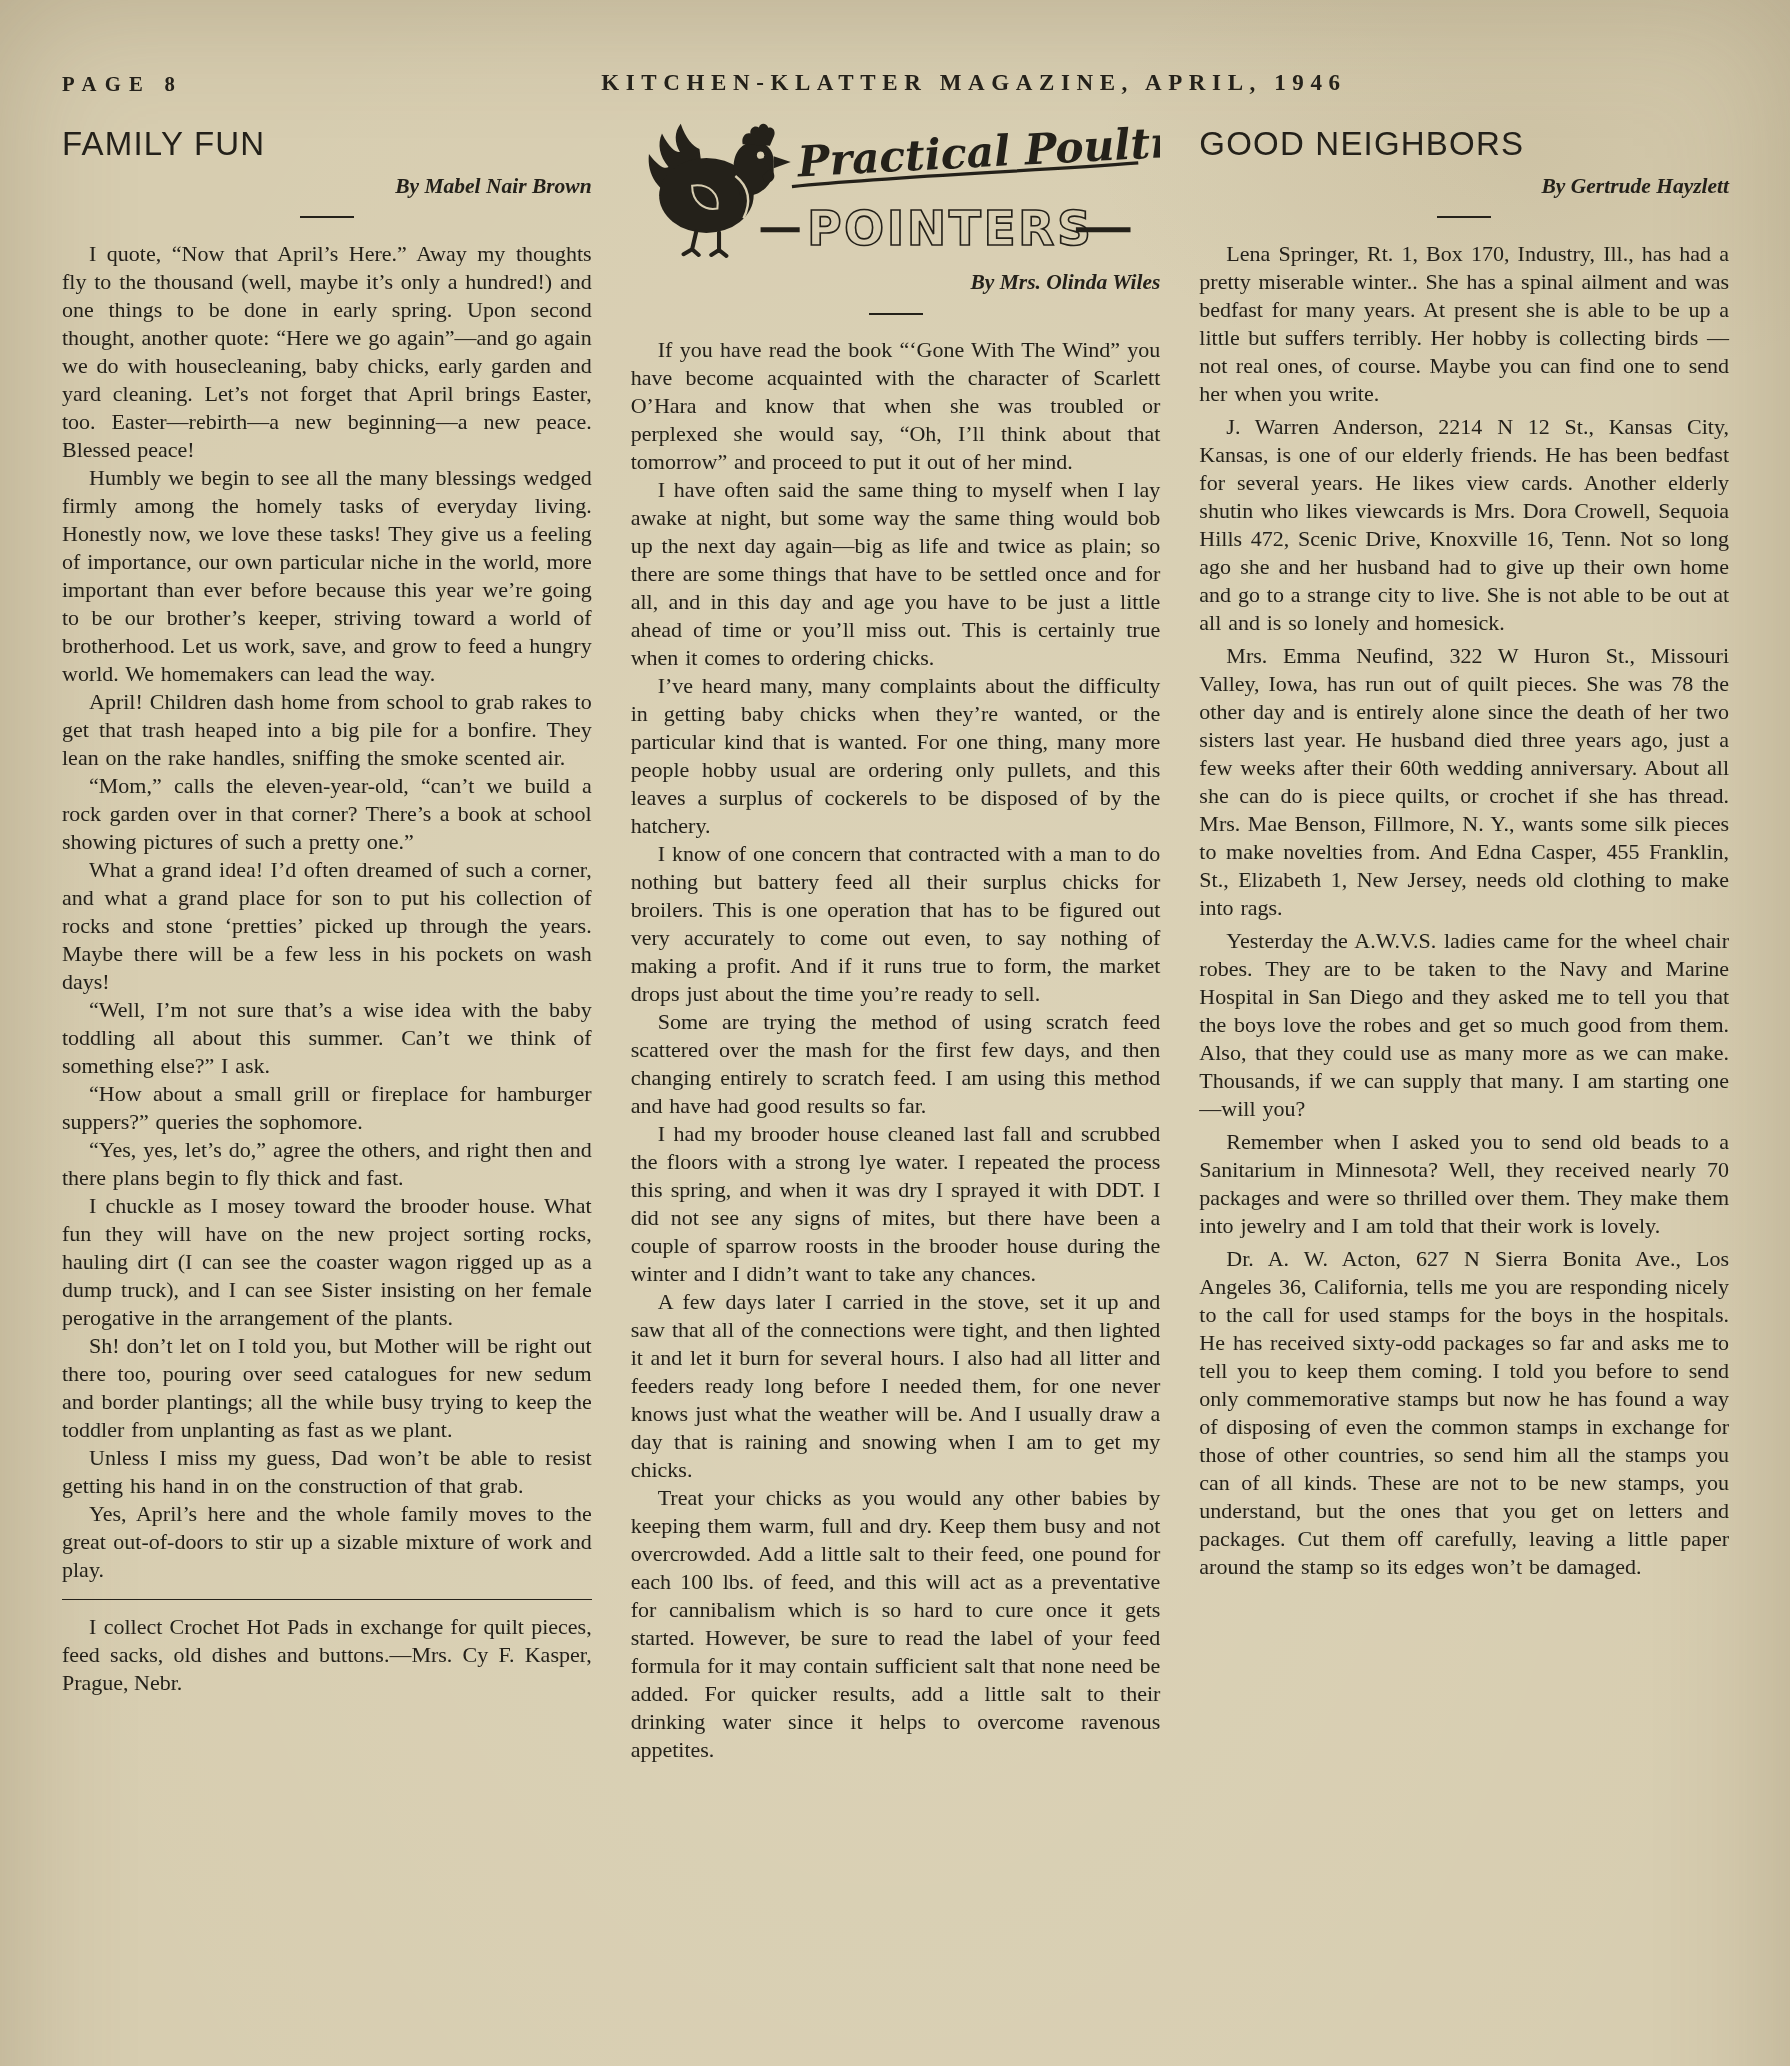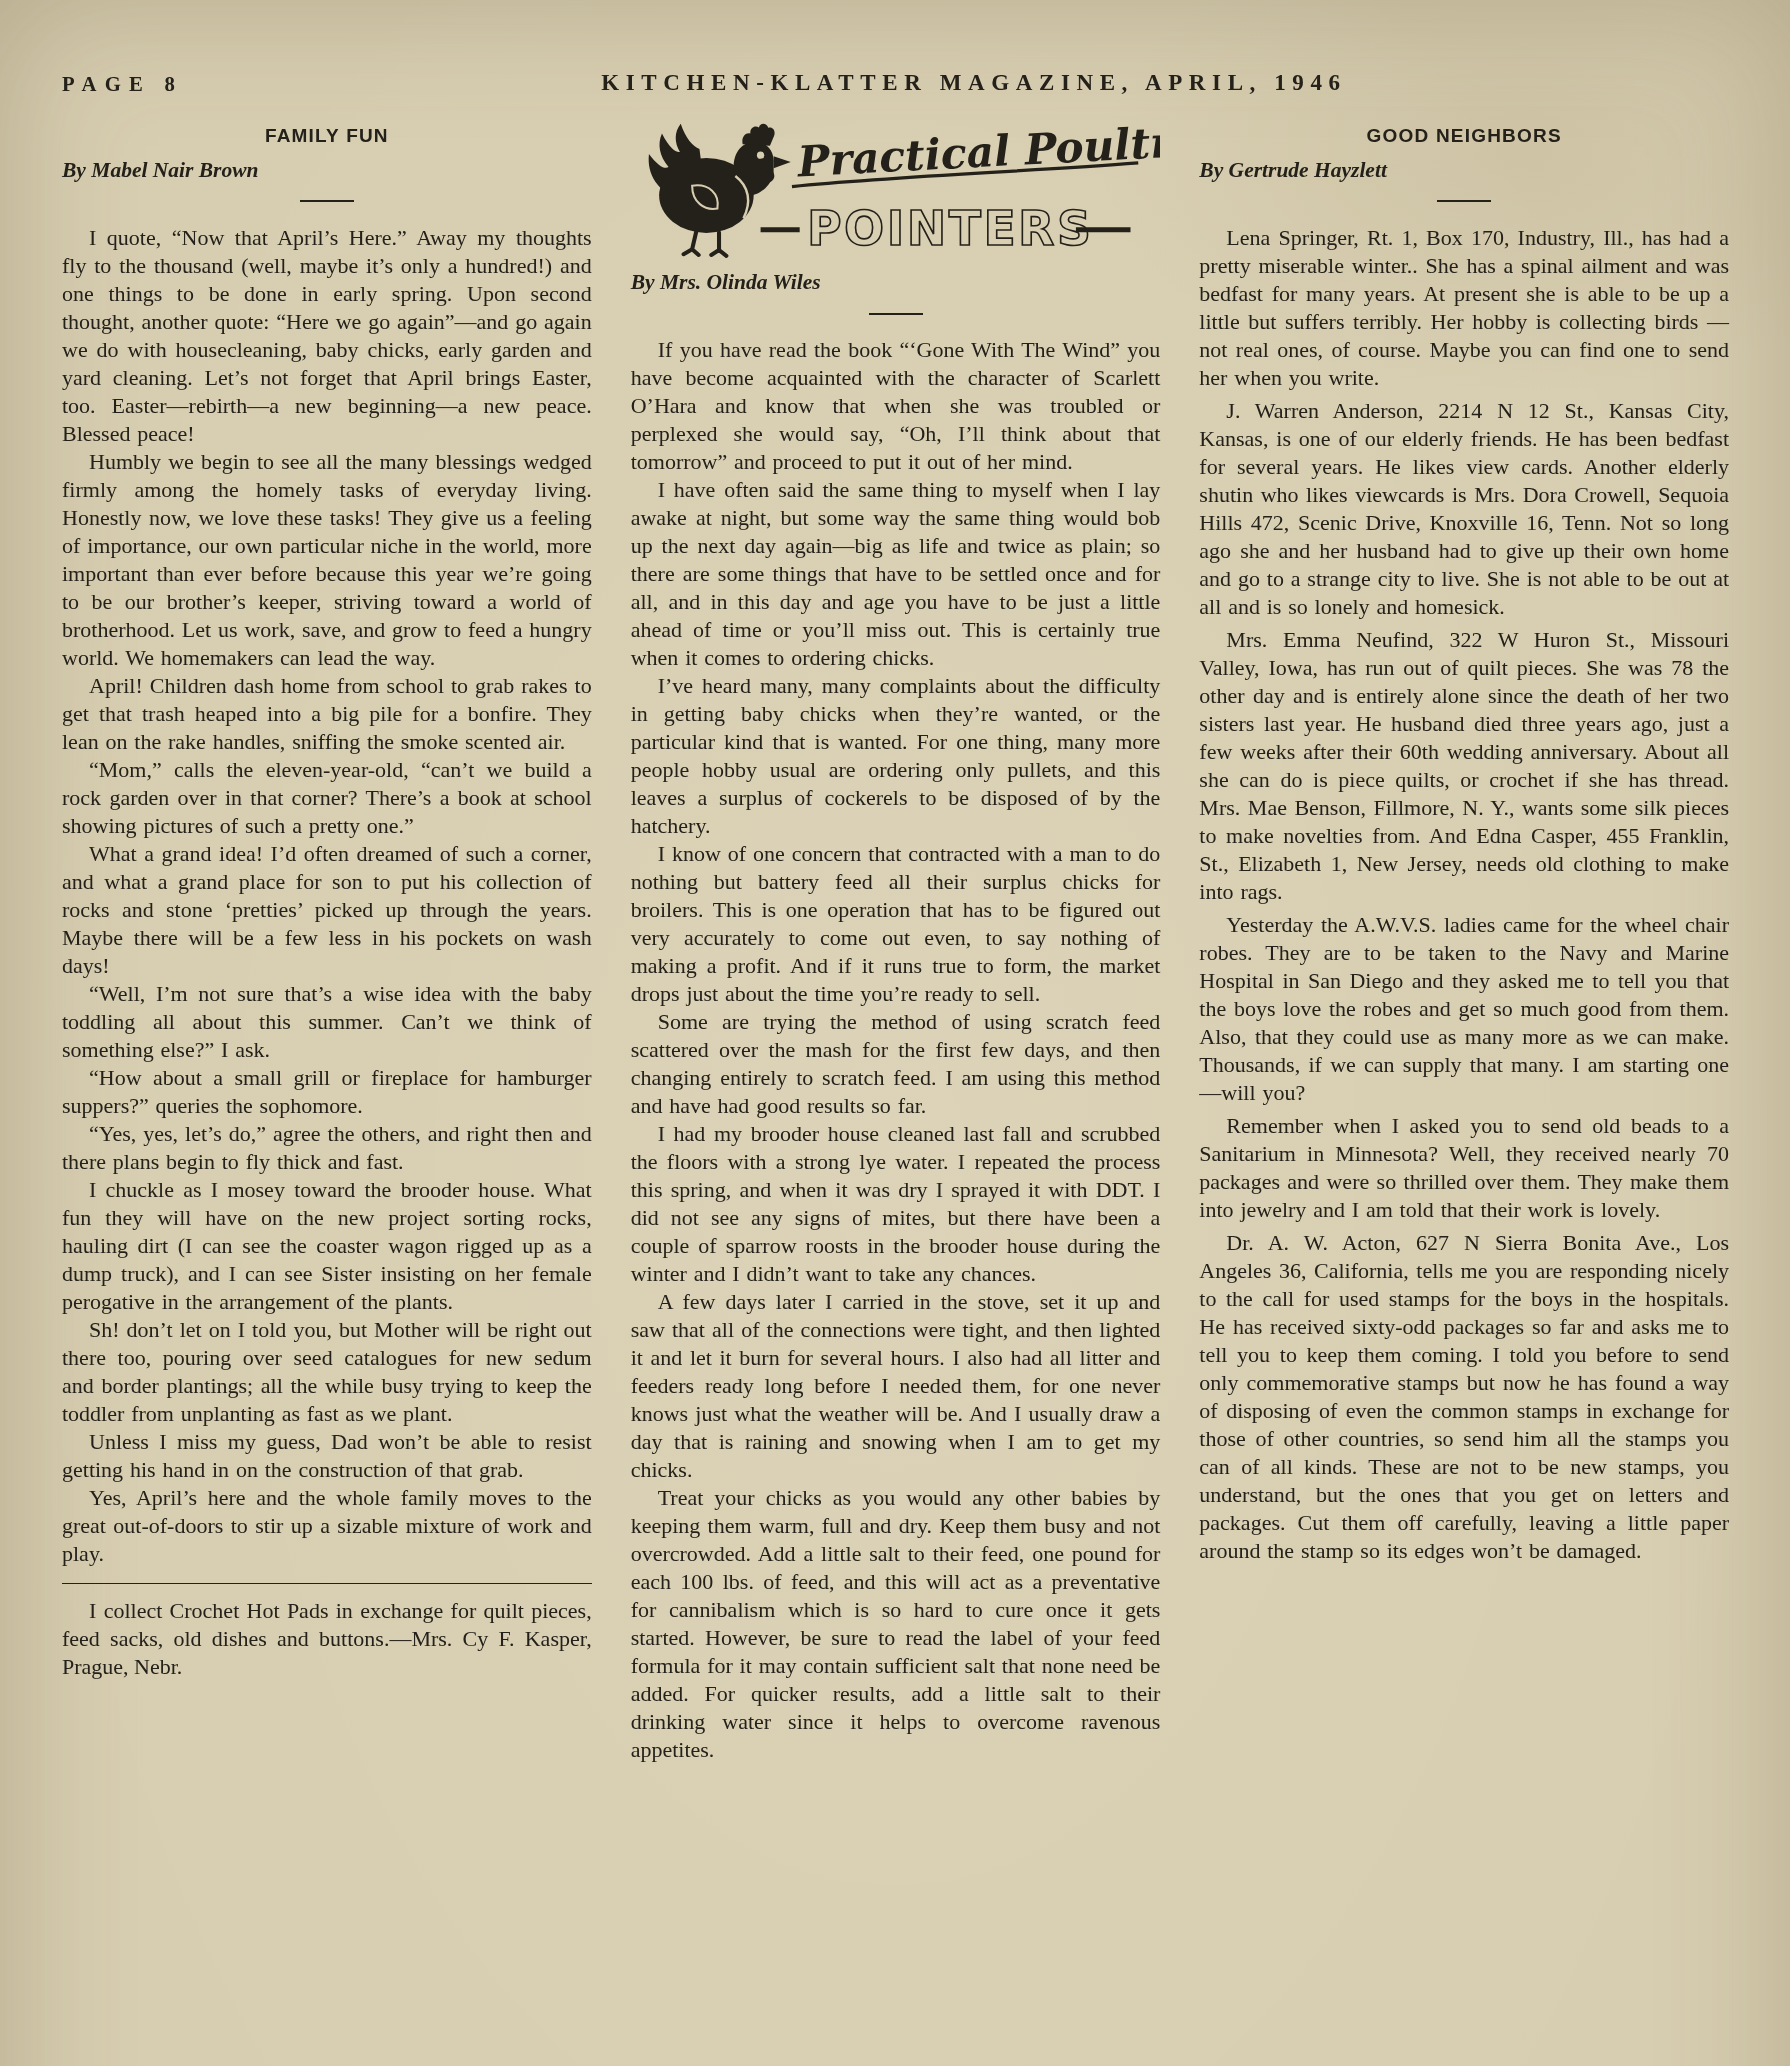--- a/index.html
+++ b/index.html
@@ -56,31 +56,30 @@
     display: flex;
     gap: 39px;
     margin-top: 23px;
   }
   .col {
     flex: 1;
     min-width: 0;
   }
   .col-title {
     font-family: "Liberation Sans", sans-serif;
-    font-weight: bold;
-    font-size: 19px;
+    font-weight: normal;
+    font-size: 33px;
     letter-spacing: 1.2px;
-    text-align: center;
     margin: 4.1px 0 3.3px 0;
   }
   .byline {
     font-style: italic;
     font-weight: bold;
     font-size: 21.5px;
-    text-align: left;
+    text-align: right;
     margin: 10.7px 0 0 0;
   }
   .byline-rule {
     width: 54px;
     height: 2.1px;
     background: #24211a;
     margin: 17.4px auto 21.5px auto;
   }
   .para-flow .para, .para {
     font-size: 22px;

